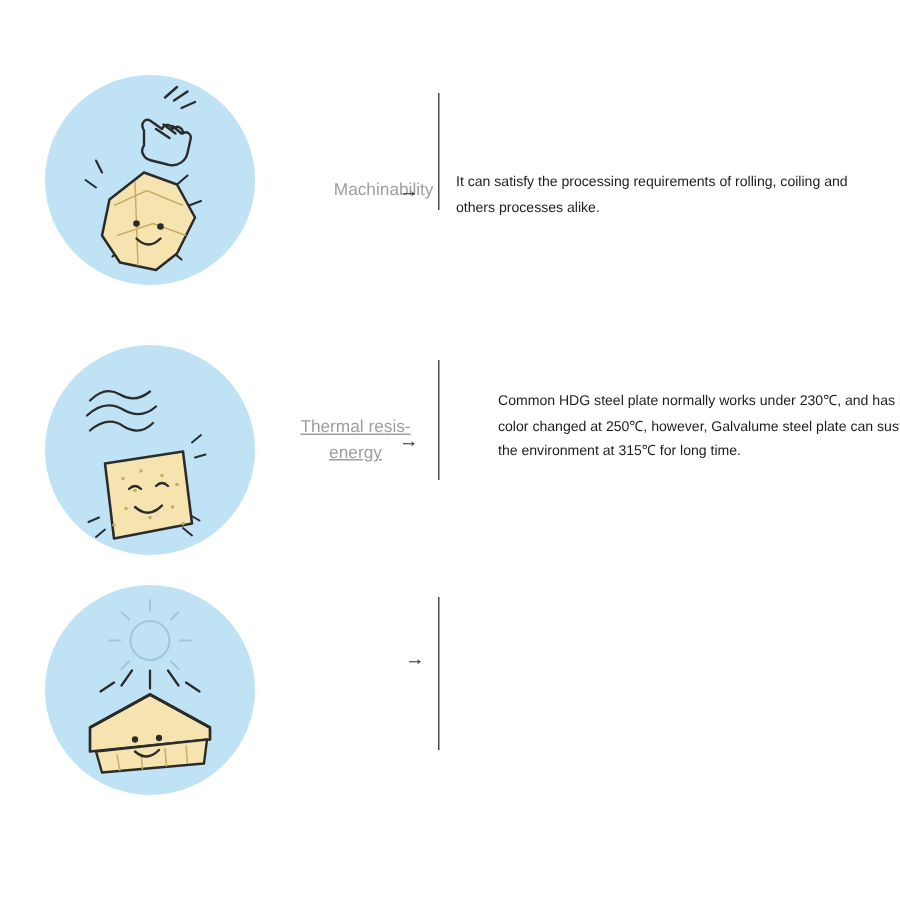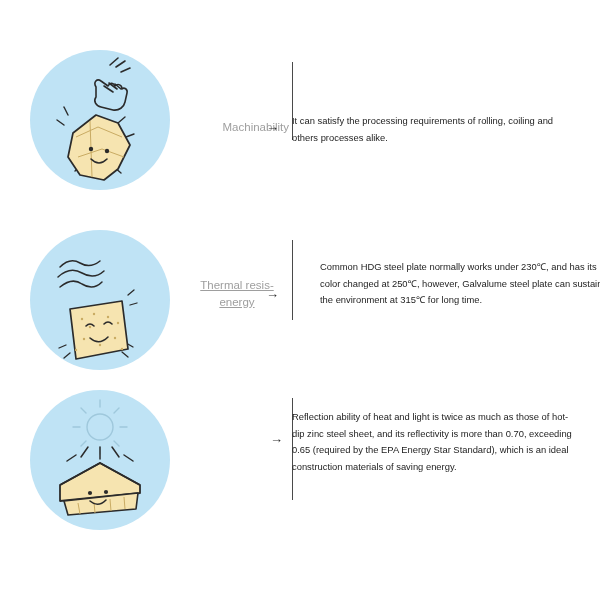--- a/index.html
+++ b/index.html
@@ -58,21 +58,21 @@
     position: absolute;
     width: 1px;
     background: #4a4a4a;
   }
   #div-0 { left: 292px; top: 62px;  height: 78px; }
   #div-1 { left: 292px; top: 240px; height: 80px; }
   #div-2 { left: 292px; top: 398px; height: 102px; }
 
   .desc {
     position: absolute;
-    left: 292px;
+    left: 304px;
     width: 284px;
     font-size: 9.4px;
     line-height: 16.5px;
     color: #1d1d1d;
     text-align: left;
   }
   #desc-0 { top: 113px; }
   #desc-1 { top: 259px; margin-left: 28px; }
   #desc-2 { top: 409px; }
 
@@ -207,15 +207,14 @@
         <g fill="#2b2b2b">
           <circle cx="72" cy="108" r="2.1"></circle>
           <circle cx="88" cy="107" r="2.1"></circle>
         </g>
         <path d="M72 116 q8 7 16 -1" fill="none" stroke="#2b2b2b" stroke-width="1.6" stroke-linecap="round"></path>
       </svg>
     </div>
   </div>
   <div class="arr arr-2">→</div>
   <div class="divider" id="div-2"></div>
-  <div class="desc" id="desc-2">Reflection ability of heat and light is twice as much as those of hot-dip zinc steel sheet, and its reflectivity is more than 0.70, exceeding 0.65 (required by the EPA Energy Star Standard), which is an ideal construction materials of saving energy.</div>
 
 </div>
 
 </body></html>

